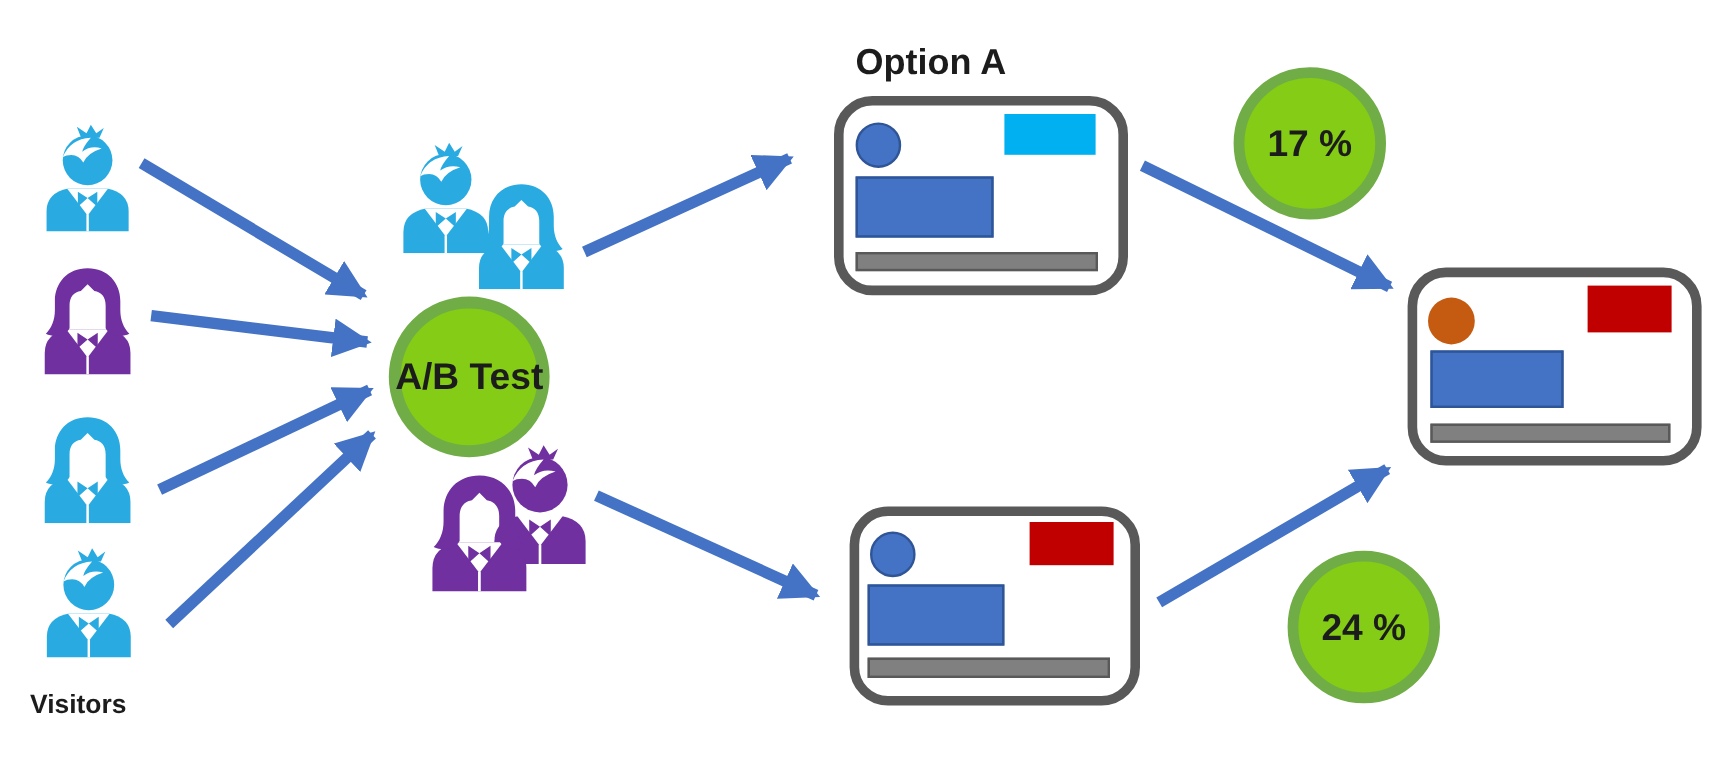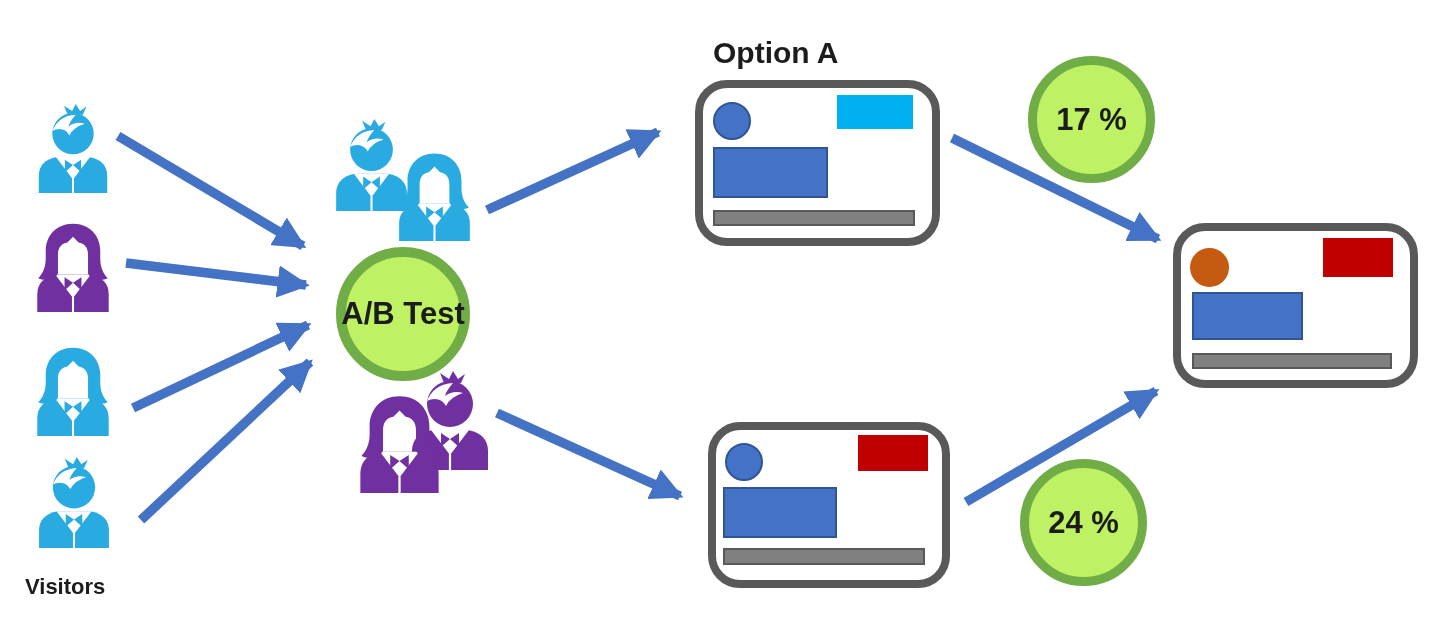--- a/index.html
+++ b/index.html
@@ -21,21 +21,21 @@
     font-weight: bold;
     color: var(--text-dark);
     white-space: nowrap;
   }
   .title-label { font-size: 30px; }
   .visitors-label { font-size: 22px; }
 
   .ring {
     box-sizing: border-box;
     border-radius: 50%;
-    background: #bef264;
+    background: #84cc16;
     border: 10px solid var(--ring-green);
     display: flex;
     align-items: center;
     justify-content: center;
   }
   .ring .label { font-size: 31px; }
 
   .card {
     box-sizing: border-box;
     background: #fff;
@@ -104,21 +104,21 @@
       <use href="#person-girl" x="388" y="148" width="93" height="93" style="color:var(--person-blue)"></use>
       <use href="#person-boy" x="325" y="118" width="93" height="93" style="color:var(--person-blue)"></use>
     </g>
 
     <g>
       <use href="#person-boy" x="400" y="370" width="100" height="100" style="color:var(--person-purple)"></use>
       <use href="#person-girl" x="348" y="390" width="103" height="103" style="color:var(--person-purple)"></use>
     </g>
   </svg>
 
-  <div class="ring abs" style="left:336px; top:247px; width:134px; height:134px;text-align:center;">
+  <div class="ring abs" style="left:324px; top:247px; width:134px; height:134px;text-align:center;">
     <span class="label">A/B Test</span>
   </div>
 
   <div class="label title-label abs" style="left:713px; top:25px;margin-top:11px;">Option A</div>
   <div class="card abs" style="left:695px; top:80px; width:245px; height:166px;">
     <div class="shape dot-blue" style="left:10px; top:14px; width:38px; height:38px;"></div>
     <div class="shape rect-cyan" style="left:134px; top:7px; width:76px; height:34px;"></div>
     <div class="shape rect-blue" style="left:10px; top:59px; width:115px; height:51px;"></div>
     <div class="shape bar-gray" style="left:10px; top:122px; width:202px; height:16px;"></div>
   </div>
@@ -126,21 +126,21 @@
   <div class="card abs" style="left:708px; top:422px; width:242px; height:166px;">
     <div class="shape dot-blue" style="left:9px; top:13px; width:38px; height:38px;"></div>
     <div class="shape rect-red" style="left:142px; top:5px; width:70px; height:36px;"></div>
     <div class="shape rect-blue" style="left:7px; top:57px; width:114px; height:51px;"></div>
     <div class="shape bar-gray" style="left:7px; top:118px; width:202px; height:17px;"></div>
   </div>
 
   <div class="ring abs" style="left:1028px; top:56px; width:127px; height:127px; border-width:9px;">
     <span class="label">17 %</span>
   </div>
-  <div class="ring abs" style="left:1020px; top:459px; width:127px; height:127px; border-width:9px;">
+  <div class="ring abs" style="left:1073px; top:459px; width:127px; height:127px; border-width:9px;">
     <span class="label">24 %</span>
   </div>
 
   <div class="card abs" style="left:1173px; top:223px; width:245px; height:165px;">
     <div class="shape dot-orange" style="left:9px; top:17px; width:39px; height:39px;"></div>
     <div class="shape rect-red" style="left:142px; top:7px; width:70px; height:39px;"></div>
     <div class="shape rect-blue" style="left:11px; top:61px; width:111px; height:48px;"></div>
     <div class="shape bar-gray" style="left:11px; top:122px; width:200px; height:16px;"></div>
   </div>
 

